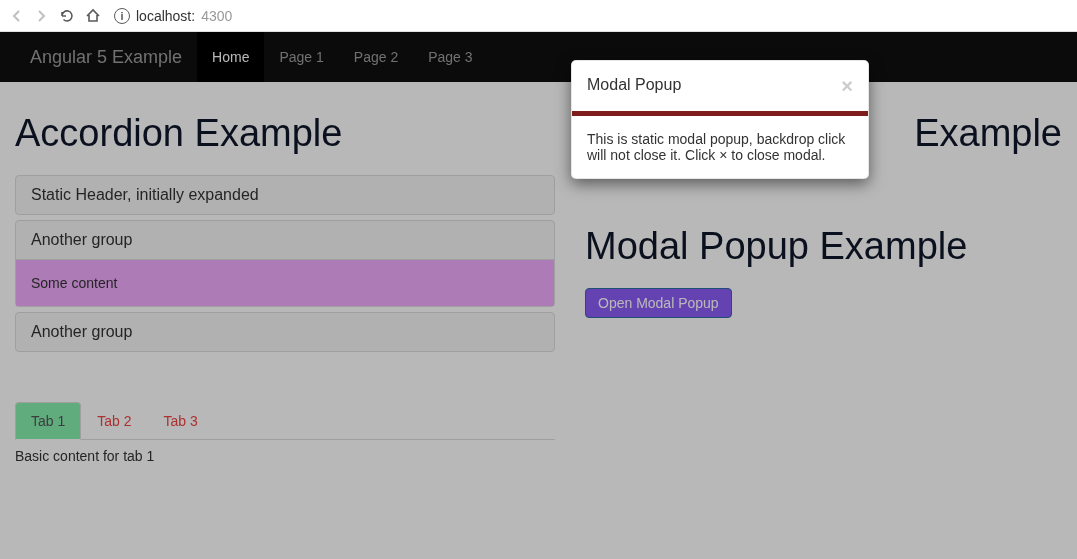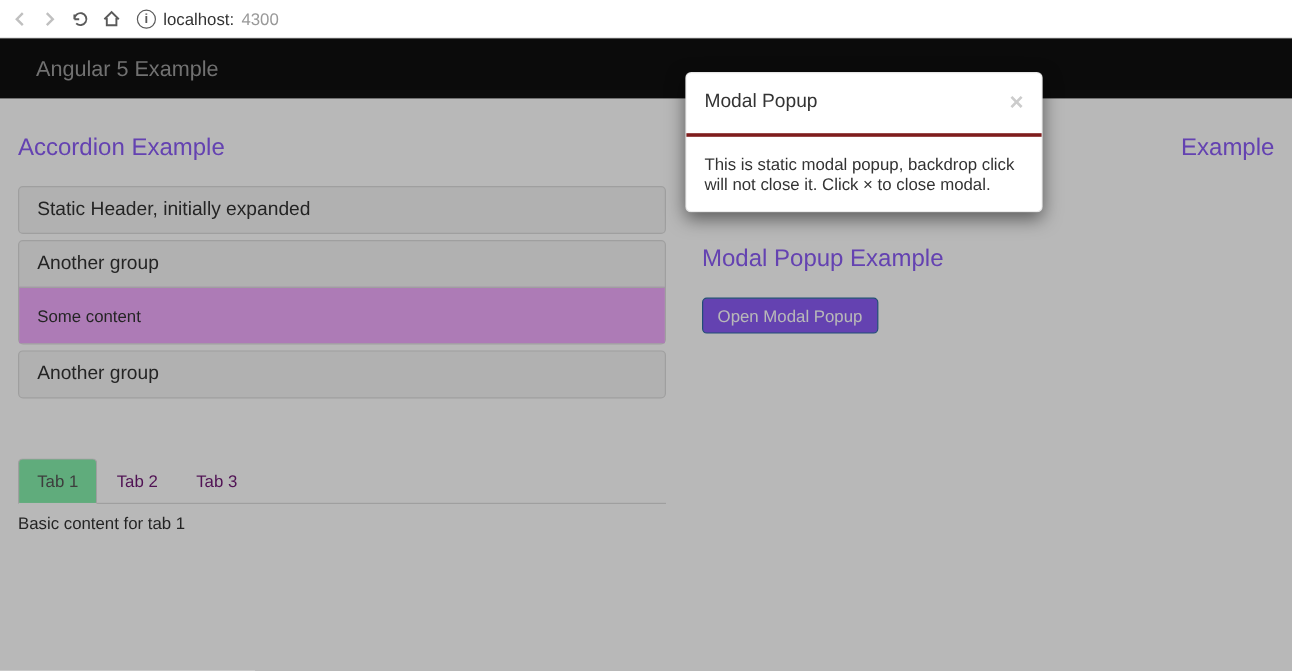--- a/index.html
+++ b/index.html
@@ -65,24 +65,24 @@
     .navbar-nav li.active a { color: #fff; background: #000; }
     .page-body {
       padding: 30px 15px;
       max-width: 1100px;
       margin: 0 auto;
     }
     .row { display: flex; gap: 30px; }
     .col-left { flex: 0 0 540px; }
     .col-right { flex: 1; }
     h2 {
-      font-size: 20px;
+      font-size: 38px;
       font-weight: 500;
       margin-bottom: 20px;
-      color: #8b5cf6;
+      color: #0f172a;
     }
     .panel {
       border: 1px solid #ddd;
       border-radius: 4px;
       margin-bottom: 5px;
       background: #f5f5f5;
     }
     .panel-heading {
       padding: 10px 15px;
       color: #333;
@@ -96,21 +96,21 @@
     }
     .mt-section { margin-top: 50px; }
     .nav-tabs {
       border-bottom: 1px solid #ddd;
       display: flex;
       list-style: none;
     }
     .nav-tabs li a {
       padding: 10px 15px;
       display: block;
-      color: #701a75;
+      color: #ef4444;
       text-decoration: none;
       font-size: 14px;
       border: 1px solid transparent;
       margin-bottom: -1px;
       border-radius: 4px 4px 0 0;
     }
     .nav-tabs li.active a {
       color: #555;
       border: 1px solid #ddd;
       border-bottom-color: #fff;
@@ -138,21 +138,21 @@
       left: 571px;
       width: 298px;
       background: #fff;
       border-radius: 5px;
       box-shadow: 0 5px 15px rgba(0,0,0,.5);
       border: 1px solid rgba(0,0,0,.1);
       z-index: 100;
     }
     .modal-header {
       padding: 15px;
-      border-bottom: 3px solid #7f1d1d;
+      border-bottom: 5px solid #7f1d1d;
       display: flex;
       justify-content: space-between;
       align-items: flex-start;
     }
     .modal-title { font-size: 16px; font-weight: 500; color: #333; }
     .modal-close {
       color: #ccc;
       font-size: 20px;
       font-weight: bold;
       cursor: pointer;
@@ -190,20 +190,34 @@
   </span>
   <div class="address-bar">
     <span class="info-icon">i</span>
     <span>localhost:</span>
       <span class="url-port">4300</span>
   </div>
 </div>
 
 <div class="navbar">
   <div class="navbar-brand">Angular 5 Example</div>
+  <ul class="navbar-nav">
+    <li class="active">
+        <a>Home</a>
+      </li>
+    <li>
+        <a>Page 1</a>
+      </li>
+    <li>
+        <a>Page 2</a>
+      </li>
+    <li>
+        <a>Page 3</a>
+      </li>
+  </ul>
 </div>
 
 <div class="page-body">
   <div class="row">
     <div class="col-left">
       <h2>Accordion Example</h2>
 
       <div class="panel">
         <div class="panel-heading">Static Header, initially expanded</div>
       </div>

